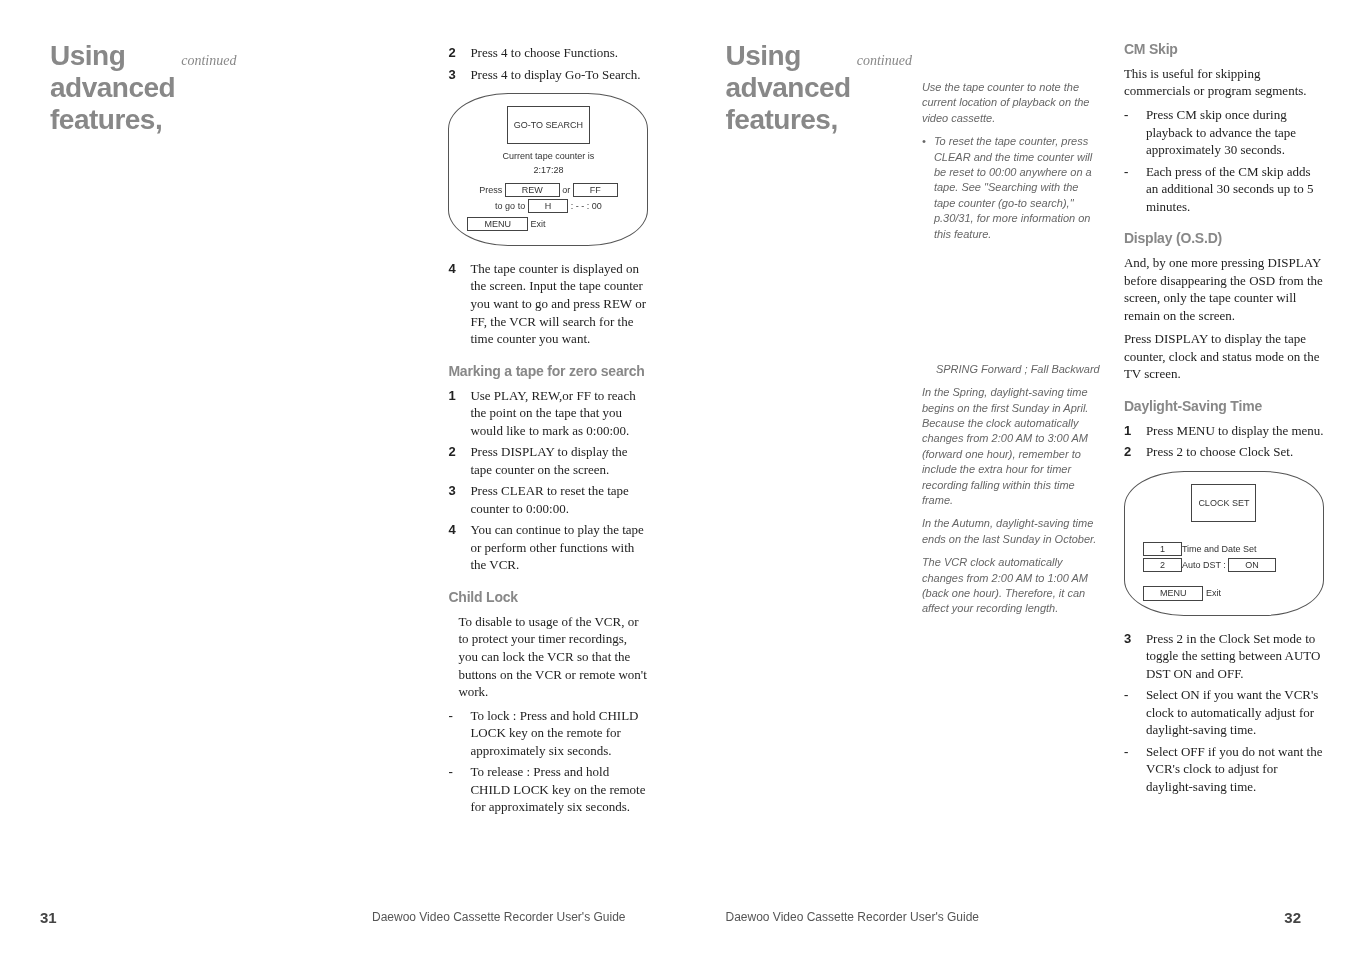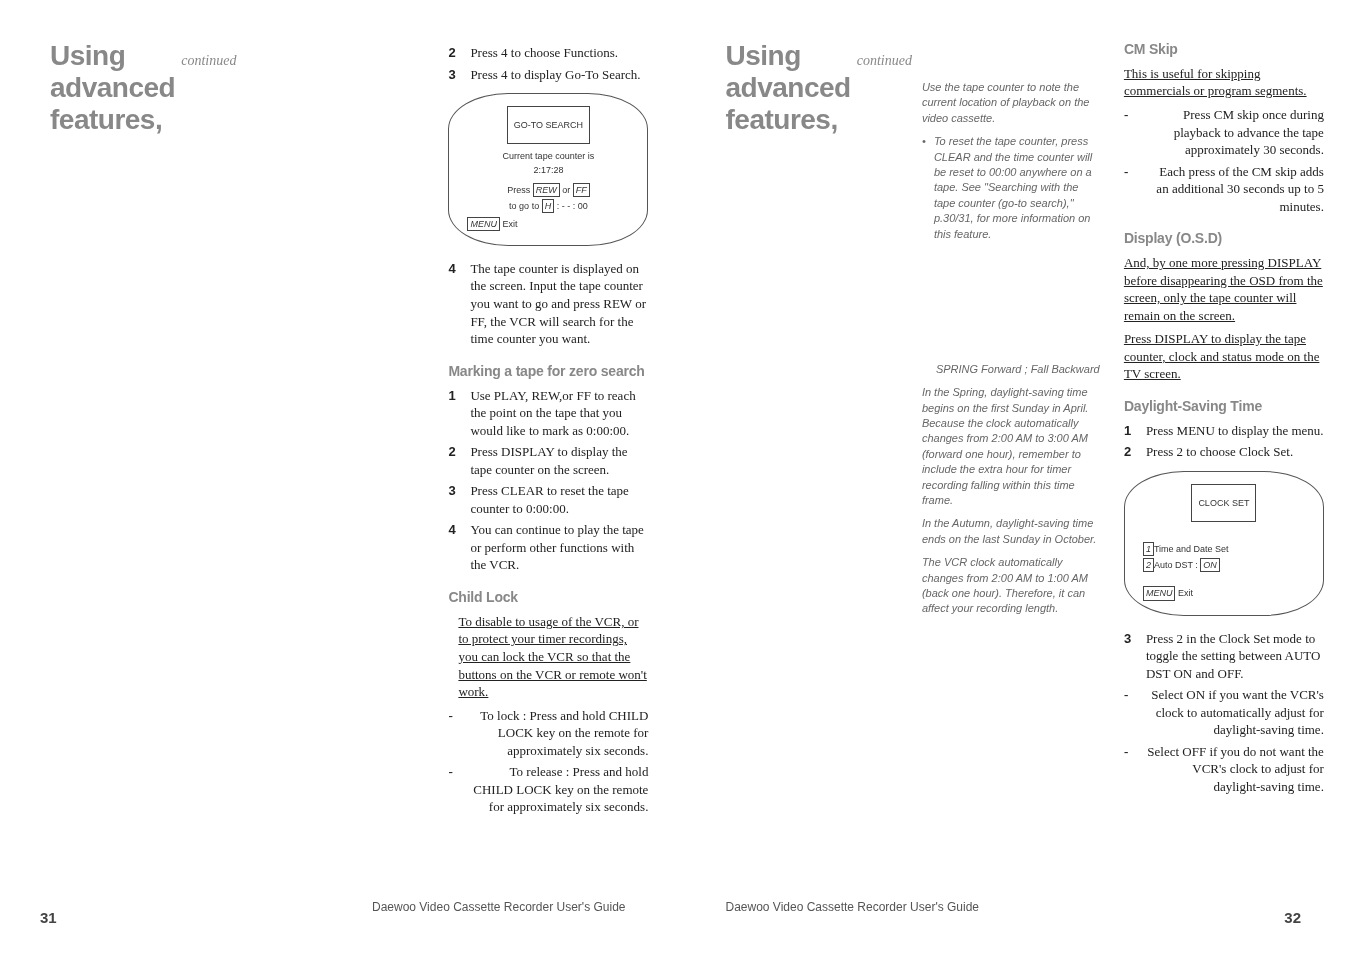--- a/index.html
+++ b/index.html
@@ -41,54 +41,54 @@
   .sidecol { width: 180px; font-family: Arial, Helvetica, sans-serif; font-style: italic; color: #666; font-size: 11px; line-height: 1.4; }
   .sidecol p { margin-bottom: 8px; }
   .maincol { flex: 1; font-size: 13px; color: #222; line-height: 1.35; }
 
   .numitem { display: flex; margin: 4px 0; }
   .numitem .n { font-family: Arial, Helvetica, sans-serif; font-weight: bold; width: 22px; flex-shrink: 0; font-size: 13px; color: #222; }
   .numitem .t { flex: 1; }
 
   .dashitem { display: flex; margin: 4px 0; }
   .dashitem .n { width: 22px; flex-shrink: 0; font-weight: bold; }
-  .dashitem .t { flex: 1; text-align: right; }
+  .dashitem .t { flex: 1; }
 
   .subhead {
     font-family: Arial, Helvetica, sans-serif;
     font-weight: bold;
     color: #888;
     font-size: 14px;
     margin: 14px 0 6px 0;
     letter-spacing: -0.2px;
   }
-  .block { margin-bottom: 6px; text-decoration: underline; }
+  .block { margin-bottom: 6px; }
 
   .osd-box {
     border: 1px solid #555;
     border-radius: 60px / 36px;
     width: 200px;
     margin: 10px auto 14px auto;
     padding: 12px 18px;
     font-family: Arial, Helvetica, sans-serif;
     font-size: 9px;
     color: #333;
     text-align: center;
   }
   .osd-label { border: 1px solid #444; display: inline-block; padding: 12px 6px; margin-bottom: 4px; font-size: 9px; }
-  .osd-rect { border: 1px solid #444; display: inline-block; padding: 0 2px; font-style: italic; }
+  .osd-rect { border: 1px solid #444; display: inline-block; padding: 0 16px; }
   .osd-line { margin: 2px 0; font-size: 9px; }
   .osd-left { text-align: left; }
 
   .footer {
     font-family: Arial, Helvetica, sans-serif;
     font-size: 12px;
     color: #555;
     position: absolute;
-    bottom: 40px;
+    bottom: 30px;
   }
   .footer.fc { left: 0; right: 0; text-align: center; }
   .pgnum {
     font-family: Arial, Helvetica, sans-serif;
     font-weight: bold;
     font-size: 15px;
     color: #444;
     position: absolute;
     bottom: 28px;
   }

